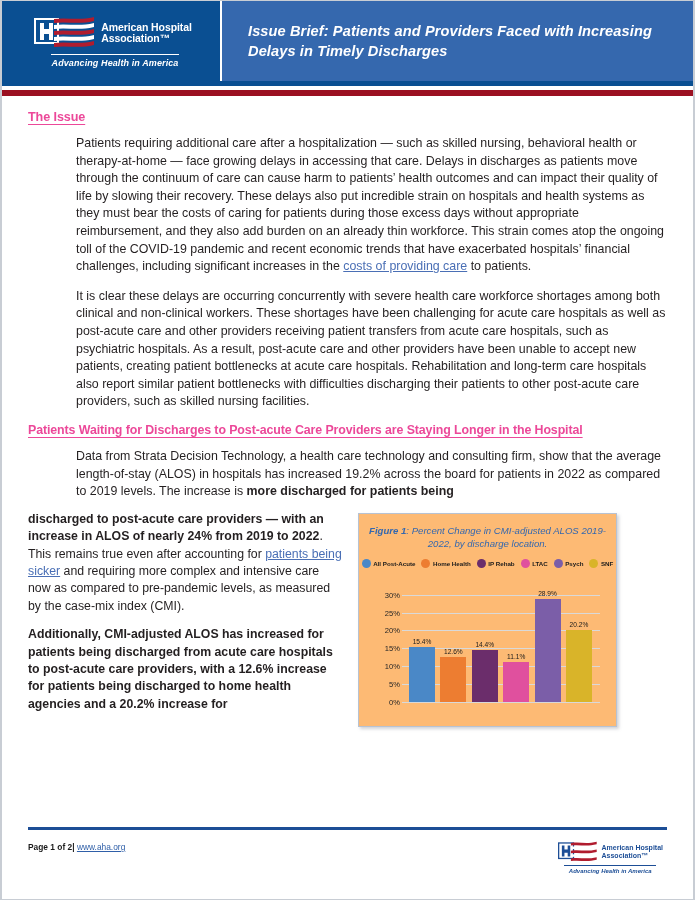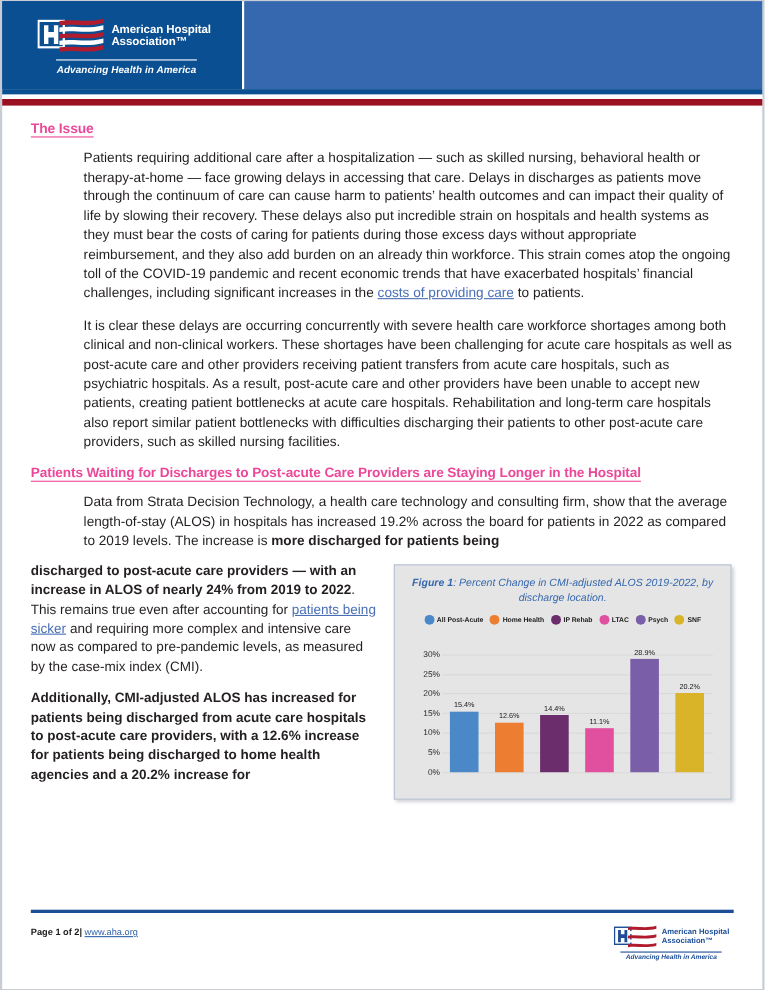--- a/index.html
+++ b/index.html
@@ -136,23 +136,23 @@
     width: 316px;
     flex: none;
   }
   .col-left p {
     font-size: 12.3px;
     line-height: 17.4px;
     margin-bottom: 11px;
   }
 
   .figure {
-    width: 307px;
+    width: 259px;
     flex: none;
-    background: #e5e5e5;
+    background: #fdba74;
     border: 1px solid #b7c2d2;
     box-shadow: 2px 2px 3px rgba(120,130,145,0.35);
     padding: 10px 8px 8px 8px;
     margin-top: 2px;
   }
   .fig-caption {
     color: #3568ae;
     font-size: 9.6px;
     font-style: italic;
     text-align: center;
@@ -327,20 +327,23 @@
             <path d="M20 27 C34 25 44 29 60 25 L60 29 C44 33 34 29 20 31 z" fill="#b01c2e"></path>
           </svg>
         </div>
         <div class="logo-text">
           <span>American Hospital</span><br>
           <span>Association™</span>
         </div>
       </div>
       <div class="logo-rule"></div>
       <div class="logo-tag">Advancing Health in America</div>
+    </div>
+    <div class="header-right">
+      <div class="header-title">Issue Brief: Patients and Providers Faced with Increasing Delays in Timely Discharges</div>
     </div>
   </div>
 
   <div class="band-blue"></div>
   <div class="band-white"></div>
   <div class="band-red"></div>
 
   <div class="content">
 
     <h2 class="section-head">The Issue </h2>

